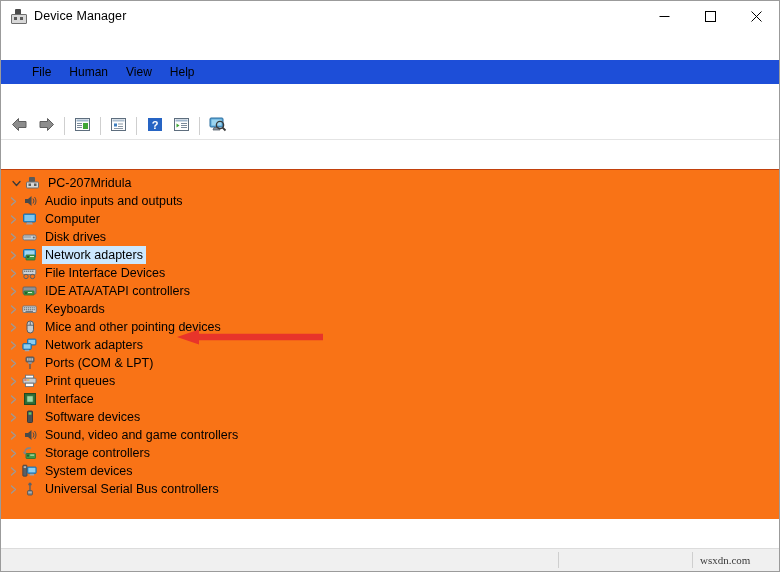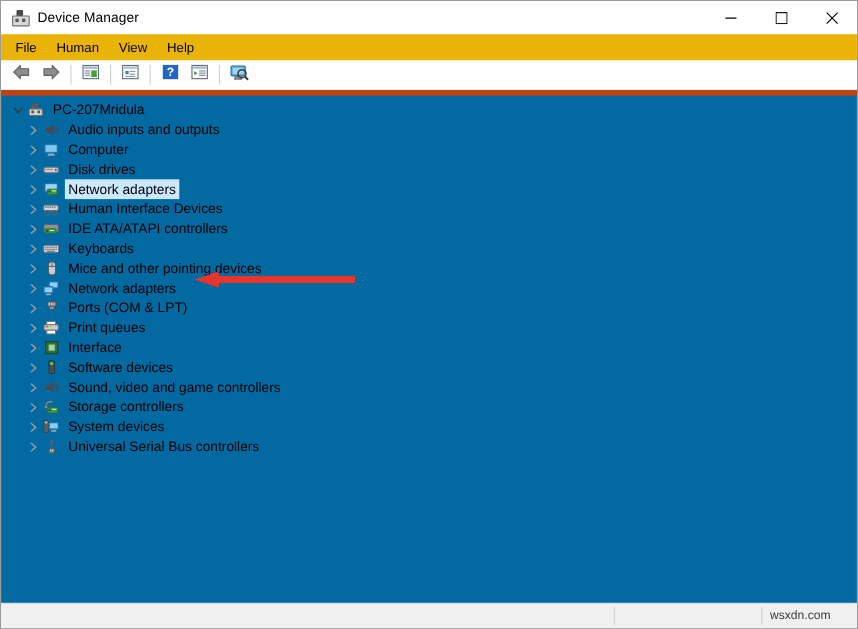--- a/index.html
+++ b/index.html
@@ -7,20 +7,21 @@
     width:780px;height:572px;overflow:hidden;
     font-family:"Liberation Sans","DejaVu Sans",sans-serif;
     background:#ffffff;color:#000000;
     -webkit-font-smoothing:antialiased;
   }
   .window{
     position:relative;width:780px;height:572px;
     background:#ffffff;box-sizing:border-box;
     display:flex;flex-direction:column;
     border:1px solid #9b9b9b;
+    gap:29px;
   }
 
   
   .titlebar{
     height:30px;min-height:30px;display:flex;align-items:center;
     background:#ffffff;position:relative;
   }
   .title-icon{
     width:16px;height:16px;margin-left:9px;margin-right:8px;
     position:relative;flex:none;
@@ -45,74 +46,74 @@
   .win-buttons{position:absolute;right:0;top:0;height:30px;display:flex;}
   .win-btn{
     width:46px;height:30px;display:flex;align-items:center;justify-content:center;
     background:transparent;border:none;cursor:default;
   }
   .win-btn svg{display:block;}
 
   
   .menubar{
     height:24px;min-height:24px;display:flex;align-items:center;
-    background:#eab308;padding-left:4px;
+    background:#1d4ed8;padding-left:22px;
   }
   .menu-item{
     font-size:12px;padding:3px 9px;color:#000;cursor:default;
     border-radius:2px;
   }
 
   
   .toolbar{
     height:26px;min-height:26px;display:flex;align-items:center;
     background:#ffffff;padding-left:5px;
     border-bottom:1px solid #e4e4e4;
   }
   .tb-btn{
     width:23px;height:22px;display:flex;align-items:center;justify-content:center;
     cursor:default;margin:0 1px;border:1px solid transparent;border-radius:2px;
   }
   .tb-sep{width:1px;height:18px;background:#cfcfcf;margin:0 4px;}
 
   
   .pane{
-    flex:1;position:relative;background:#0369a1;overflow:hidden;
-    border-top:5px solid #c2410c;
+    flex:1;position:relative;background:#f97316;overflow:hidden;
+    border-top:1px solid #c2410c;
   }
   .tree{padding-top:4px;font-size:12.5px;}
   .row{
     display:flex;align-items:center;height:18px;position:relative;
     padding-left:8px;cursor:default;white-space:nowrap;
   }
   .row .chev{
     width:15px;height:18px;display:flex;align-items:center;justify-content:center;
     flex:none;
   }
   .row .ico{
     width:17px;height:18px;display:flex;align-items:center;justify-content:center;
     flex:none;margin-right:4px;
   }
   .row .lbl{
     line-height:18px;padding:0 3px;
   }
-  .row.child{padding-left:22px;}
+  .row.child{padding-left:5px;}
   .row.selected .lbl{background:#cce8ff;}
 
   
   .statusbar{
     height:22px;min-height:22px;display:flex;align-items:center;
     background:#f0f0f0;border-top:1px solid #dcdcdc;font-size:11px;color:#222;
   }
   .sb-cell{height:22px;display:flex;align-items:center;padding:0 7px;box-sizing:border-box;}
   .sb-cell.grow{flex:1;}
   .sb-div{width:1px;height:16px;background:#cfcfcf;}
   .sb-watermark{
     width:86px;justify-content:flex-start;color:#3a3a3a;
-    font-family:Liberation Sans, sans-serif;font-size:11px;
+    font-family:Liberation Serif, serif;font-size:11px;
   }
 
   
   .arrow{
     position:absolute;left:176px;top:158px;width:146px;height:18px;
     pointer-events:none;
   }
 </style>
 </head>
 <body>
@@ -337,21 +338,21 @@
             <rect x="0.8" y="3.5" width="13" height="5" rx="1" fill="#cdd2d6" stroke="#6e757b" stroke-width="0.9"></rect>
             <rect x="2" y="4.6" width="1.4" height="1.3" fill="#6e757b"></rect>
             <rect x="4" y="4.6" width="1.4" height="1.3" fill="#6e757b"></rect>
             <rect x="6" y="4.6" width="1.4" height="1.3" fill="#6e757b"></rect>
             <rect x="8" y="4.6" width="1.4" height="1.3" fill="#6e757b"></rect>
             <rect x="10" y="4.6" width="1.4" height="1.3" fill="#6e757b"></rect>
             <circle cx="4" cy="10.5" r="2.2" fill="none" stroke="#5a6066" stroke-width="1"></circle>
             <circle cx="10.5" cy="10.5" r="2.2" fill="none" stroke="#5a6066" stroke-width="1"></circle>
           </svg>
         </span>
-        <span class="lbl">Human Interface Devices</span>
+        <span class="lbl">File Interface Devices</span>
       </div>
 
       <div class="row child">
         <span class="chev">
           <svg width="9" height="9" viewBox="0 0 9 9">
               <path d="M2.5 1 L6.5 4.5 L2.5 8" fill="none" stroke="#9a9a9a" stroke-width="1.3" stroke-linecap="round" stroke-linejoin="round"></path>
             </svg>
         </span>
         <span class="ico">
           <svg width="15" height="14" viewBox="0 0 15 14">

